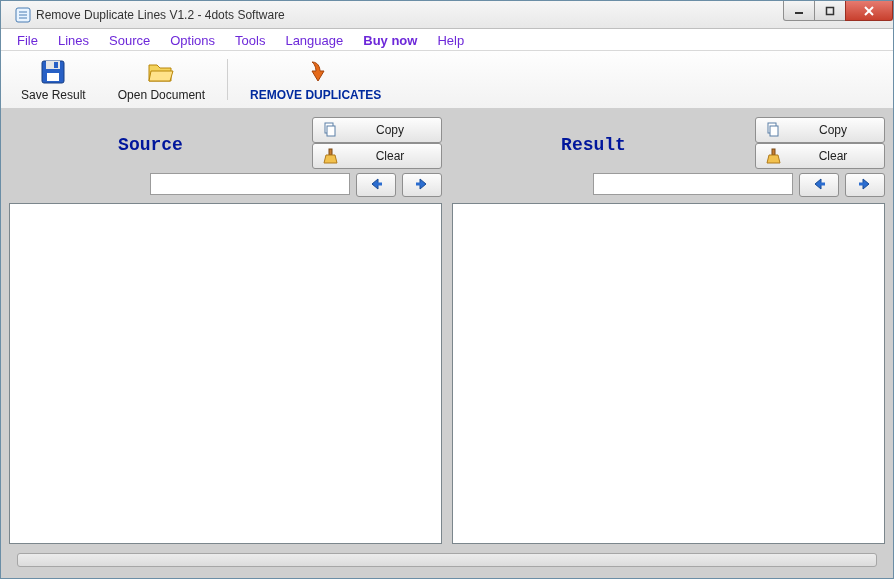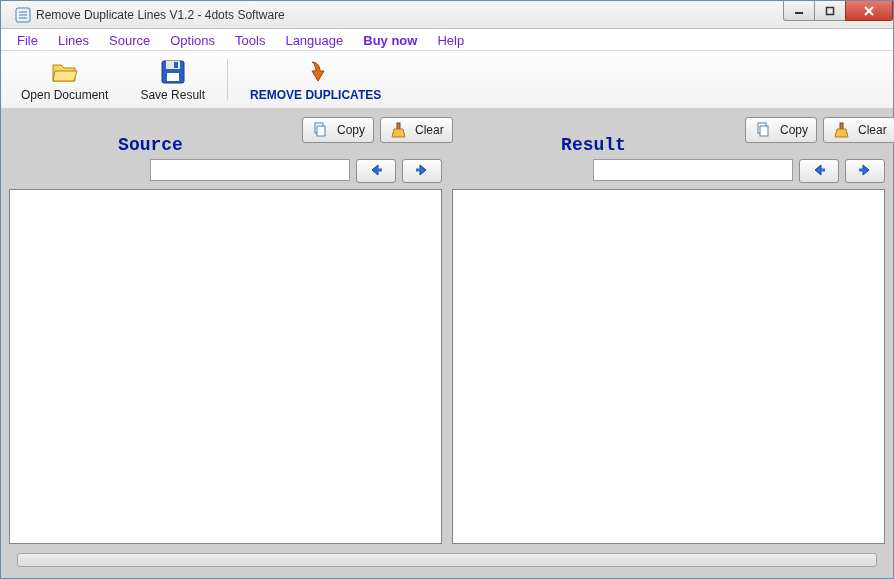--- a/index.html
+++ b/index.html
@@ -153,21 +153,22 @@
     padding-top: 18px;
   }
   .pane-title {
     font-size: 18px;
     font-weight: bold;
     color: #00169c;
     font-family: Liberation Mono, monospace;
   }
   .btn-stack {
     display: flex;
-    gap: 6px;
+    flex-direction: column;
+    gap: 0;
     width: 140px;
     align-items: flex-end;
   }
   .btn {
     height: 26px;
     width: 130px;
     border: 1px solid #8f8f8f;
     border-radius: 3px;
     background: linear-gradient(to bottom, #fdfdfd, #e4e4e4);
     display: flex;
@@ -274,38 +275,38 @@
     <span class="menu-item">Options</span>
     <span class="menu-item">Tools</span>
     <span class="menu-item">Language</span>
     <span class="menu-item bold">Buy now</span>
     <span class="menu-item">Help</span>
   </div>
 
   <div class="toolbar">
     <div class="tool-btn">
       <span class="tool-icon">
-        <svg width="30" height="26" viewBox="0 0 30 26">
-          <path d="M3 6 L11 6 L14 9 L25 9 L25 22 L3 22 Z" fill="#f4d35e" stroke="#b8860b"></path>
-          <path d="M5 12 L27 12 L24 22 L3 22 Z" fill="#ffe28a" stroke="#b8860b"></path>
-        </svg>
-      </span>
-      <span class="tool-label">Open Document</span>
-    </div>
-    <div class="tool-btn">
-      <span class="tool-icon">
         <svg width="28" height="28" viewBox="0 0 28 28">
           <rect x="3" y="3" width="22" height="22" rx="2" fill="#2860c5" stroke="#173e84"></rect>
           <rect x="7" y="3" width="14" height="8" fill="#e6e6e6"></rect>
           <rect x="8" y="15" width="12" height="8" fill="#fff"></rect>
           <rect x="15" y="4" width="4" height="6" fill="#2860c5"></rect>
         </svg>
       </span>
       <span class="tool-label">Save Result</span>
     </div>
+    <div class="tool-btn">
+      <span class="tool-icon">
+        <svg width="30" height="26" viewBox="0 0 30 26">
+          <path d="M3 6 L11 6 L14 9 L25 9 L25 22 L3 22 Z" fill="#f4d35e" stroke="#b8860b"></path>
+          <path d="M5 12 L27 12 L24 22 L3 22 Z" fill="#ffe28a" stroke="#b8860b"></path>
+        </svg>
+      </span>
+      <span class="tool-label">Open Document</span>
+    </div>
     <div class="tool-sep"></div>
     <div class="tool-btn remove">
       <span class="tool-icon">
         <svg width="28" height="26" viewBox="0 0 28 26">
           <path d="M6 3 C14 3 14 12 14 12 L18 12 L12 22 L6 12 L10 12 C10 12 10 6 6 3 Z" fill="#e56a1a" stroke="#a3420a" transform="translate(4,0)"></path>
         </svg>
       </span>
       <span class="tool-label">REMOVE DUPLICATES</span>
     </div>
   </div>

